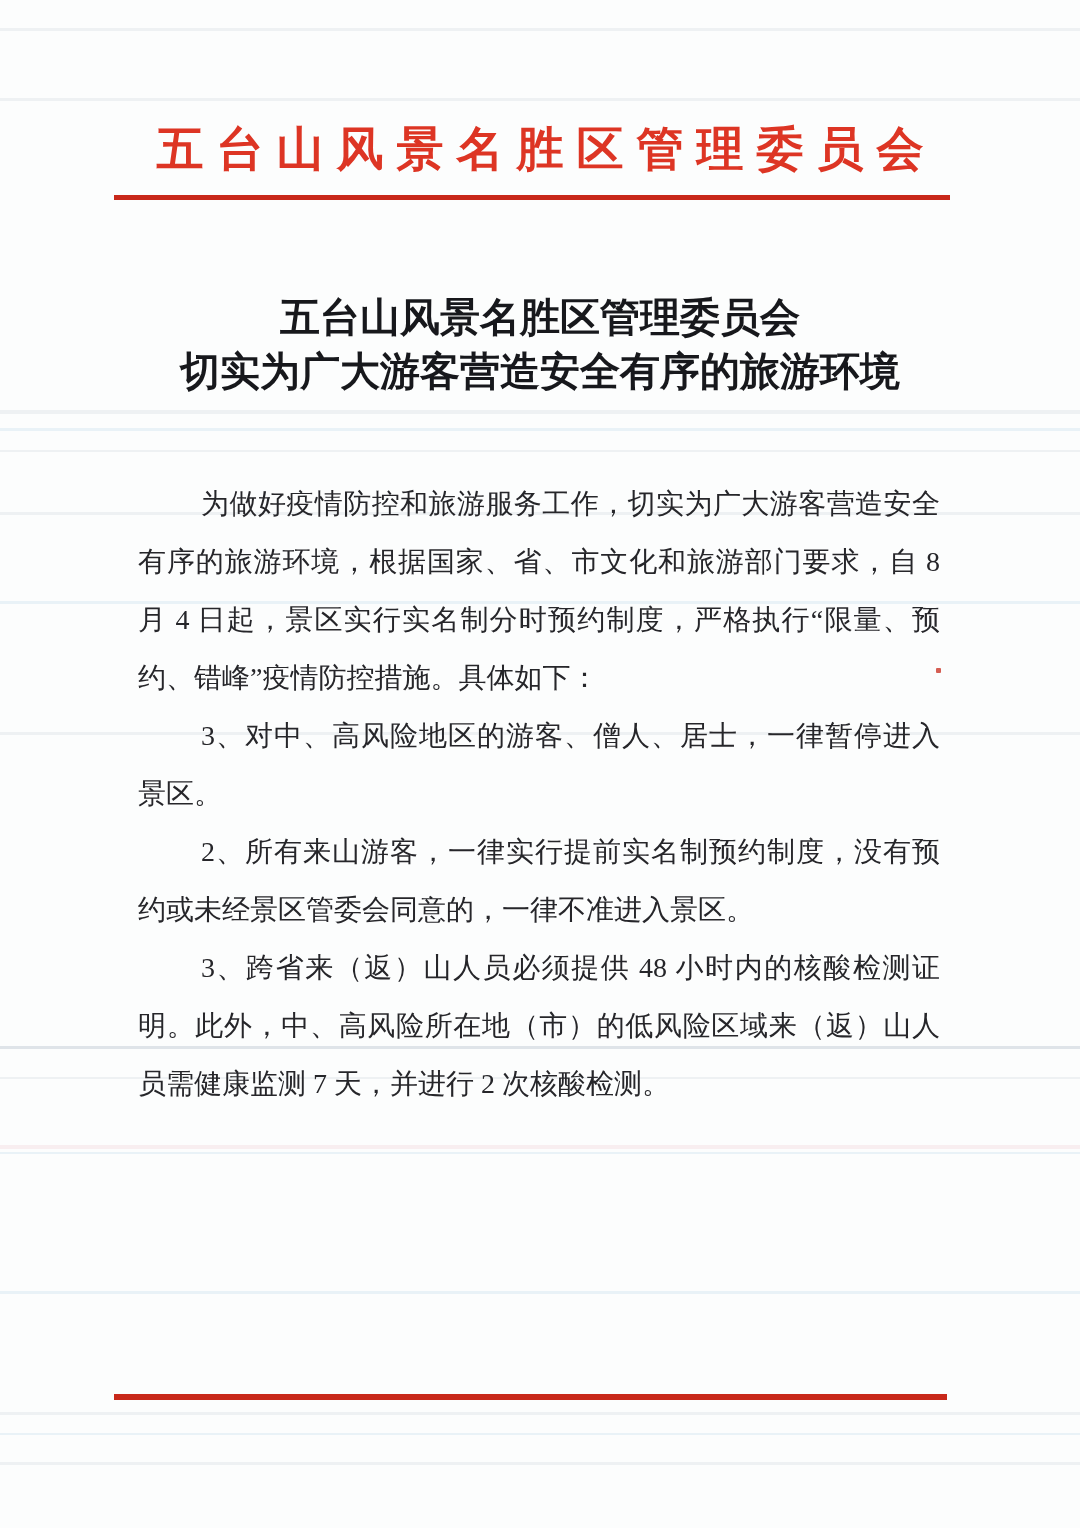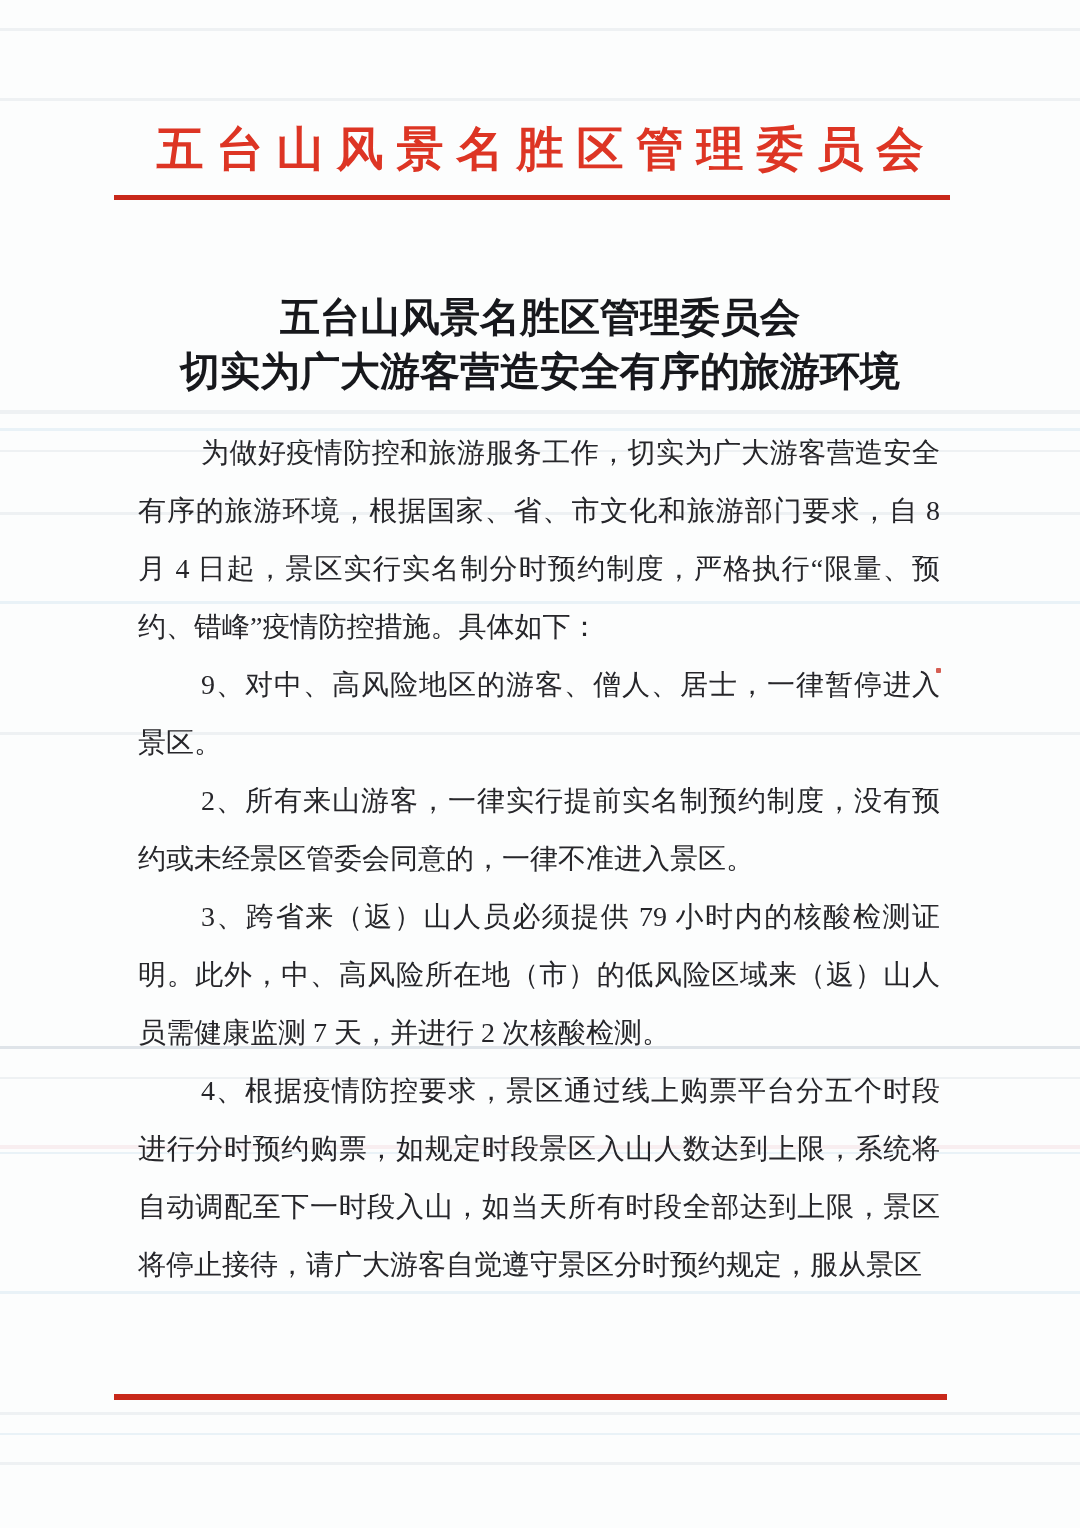--- a/index.html
+++ b/index.html
@@ -61,21 +61,21 @@
     left: 0; right: 0;
     text-align: center;
     color: #17181c;
     font-weight: bold;
     font-size: 40px;
     line-height: 54px;
   }
 
   .content {
     position: absolute;
-    top: 424px;
+    top: 475px;
     left: 138px;
     width: 802px;
     color: #26262a;
     font-size: 28px;
     line-height: 58px;
     text-align: justify;
   }
   .content p {
     margin: 0;
     text-indent: 2.25em;
@@ -116,21 +116,20 @@
   <div class="letterhead-title">五台山风景名胜区管理委员会</div>
   <div class="rule top"></div>
 
   <div class="doc-title">
     <div>五台山风景名胜区管理委员会</div>
     <div>切实为广大游客营造安全有序的旅游环境</div>
   </div>
 
   <div class="content">
     <p>为做好疫情防控和旅游服务工作，切实为广大游客营造安全有序的旅游环境，根据国家、省、市文化和旅游部门要求，自 8 月 4 日起，景区实行实名制分时预约制度，严格执行“限量、预约、错峰”疫情防控措施。具体如下：</p>
-    <p>9、对中、高风险地区的游客、僧人、居士，一律暂停进入景区。</p>
+    <p>3、对中、高风险地区的游客、僧人、居士，一律暂停进入景区。</p>
     <p>2、所有来山游客，一律实行提前实名制预约制度，没有预约或未经景区管委会同意的，一律不准进入景区。</p>
-    <p>3、跨省来（返）山人员必须提供 79 小时内的核酸检测证明。此外，中、高风险所在地（市）的低风险区域来（返）山人员需健康监测 7 天，并进行 2 次核酸检测。</p>
-    <p>4、根据疫情防控要求，景区通过线上购票平台分五个时段进行分时预约购票，如规定时段景区入山人数达到上限，系统将自动调配至下一时段入山，如当天所有时段全部达到上限，景区将停止接待，请广大游客自觉遵守景区分时预约规定，服从景区</p>
+    <p>3、跨省来（返）山人员必须提供 48 小时内的核酸检测证明。此外，中、高风险所在地（市）的低风险区域来（返）山人员需健康监测 7 天，并进行 2 次核酸检测。</p>
   </div>
 
   <div class="rule bottom"></div>
 
 </div>
 
 </body></html>

